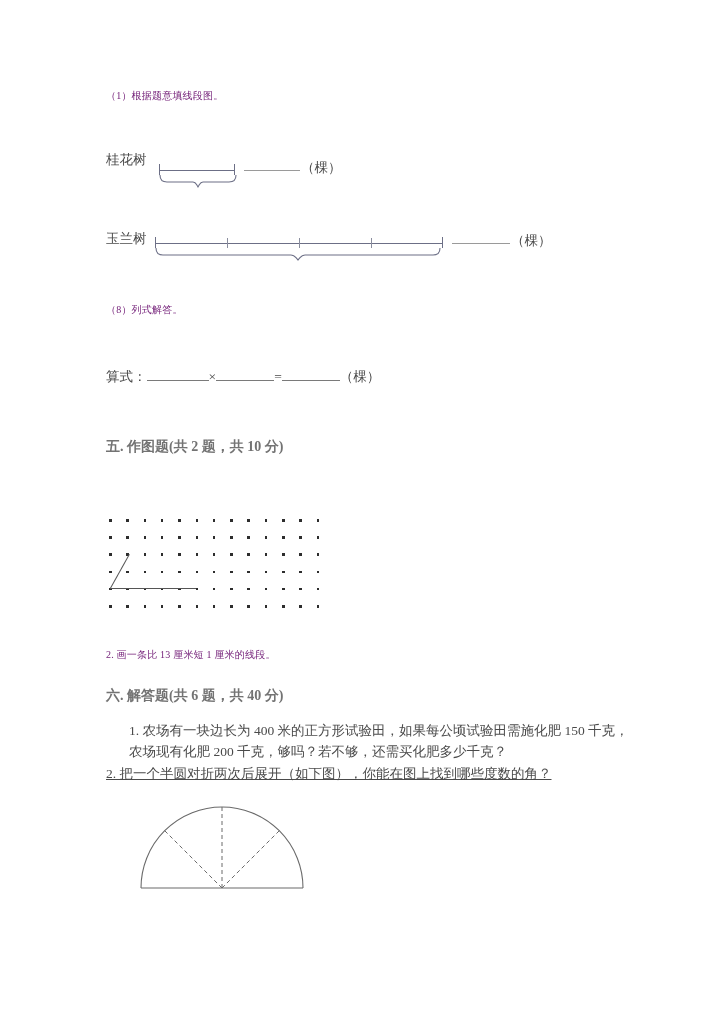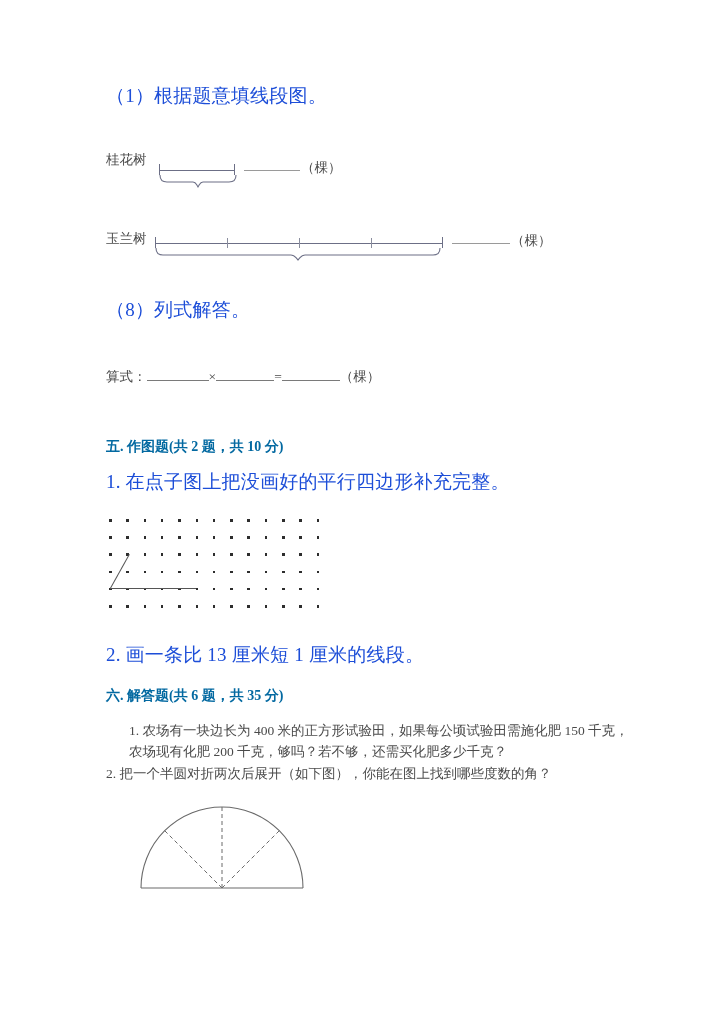--- a/index.html
+++ b/index.html
@@ -15,32 +15,32 @@
     color: #3a3a3a;
     overflow: hidden;
   }
   .page {
     position: absolute;
     inset: 0;
     background: #ffffff;
   }
   .txt {
     position: absolute;
-    font-size: 19px;
+    font-size: 10px;
     line-height: 20px;
-    color: #1d4ed8;
+    color: #701a75;
     white-space: pre;
     letter-spacing: 0.2px;
   }
   .heading {
     position: absolute;
     font-size: 14px;
     line-height: 20px;
     font-weight: bold;
-    color: #0369a1;
+    color: #737373;
     white-space: pre;
   }
   .para {
     position: absolute;
     font-size: 13.5px;
     line-height: 21px;
     color: #4a4a4a;
   }
 
   
@@ -155,21 +155,20 @@
     <span class="u-blank" style="width:62px;"></span>
     <span>×</span>
     <span class="u-blank" style="width:58px;"></span>
     <span>=</span>
     <span class="u-blank" style="width:58px;"></span>
     <span>（棵）</span>
   </div>
 
   <div class="heading" style="left:106px; top:437px;">五. 作图题(共 2 题，共 10 分)</div>
 
-  <div class="txt" style="left:106px; top:472px;">1. 在点子图上把没画好的平行四边形补充完整。</div>
 
   <div id="dot-grid">
       <div class="dot" style="left: 109px; top: 519px;"></div>
       <div class="dot" style="left: 126.3px; top: 519px;"></div>
       <div class="dot" style="left: 143.6px; top: 519px;"></div>
       <div class="dot" style="left: 160.9px; top: 519px;"></div>
       <div class="dot" style="left: 178.2px; top: 519px;"></div>
       <div class="dot" style="left: 195.5px; top: 519px;"></div>
       <div class="dot" style="left: 212.8px; top: 519px;"></div>
       <div class="dot" style="left: 230.1px; top: 519px;"></div>
@@ -243,25 +242,25 @@
       <div class="dot" style="left: 282px; top: 605px;"></div>
       <div class="dot" style="left: 299.3px; top: 605px;"></div>
       <div class="dot" style="left: 316.6px; top: 605px;"></div>
     </div>
 
   <div class="fig-line" style="left:110px; top:588px; width:86px;"></div>
   <div class="fig-line" style="left:110px; top:588px; width:38.9px; transform:rotate(-60.9deg);"></div>
 
   <div class="txt" style="left:106px; top:645px;">2. 画一条比 13 厘米短 1 厘米的线段。</div>
 
-  <div class="heading" style="left:106px; top:686px;">六. 解答题(共 6 题，共 35 分)</div>
+  <div class="heading" style="left:106px; top:686px;">六. 解答题(共 6 题，共 40 分)</div>
 
   <div class="para" style="left:106px; top:720px; width:508px;margin-left:23px;">1. 农场有一块边长为 400 米的正方形试验田，如果每公顷试验田需施化肥 150 千克，农场现有化肥 200 千克，够吗？若不够，还需买化肥多少千克？</div>
 
-  <div class="para" style="left:106px; top:763px; width:520px;">2. 把一个半圆对折两次后展开（如下图），你能在图上找到哪些度数的角？</div>
+  <div class="para" style="left:106px; top:763px; width:520px;text-decoration:underline;">2. 把一个半圆对折两次后展开（如下图），你能在图上找到哪些度数的角？</div>
 
   <svg style="position:absolute; left:132px; top:798px;" width="180" height="100">
     <path d="M9,90 A81,81 0 0 1 171,90" fill="none" stroke="#6a6a6a" stroke-width="1.1"></path>
     <line x1="9" y1="90" x2="171" y2="90" stroke="#6a6a6a" stroke-width="1.1"></line>
     <line x1="90" y1="90" x2="90" y2="9" stroke="#6a6a6a" stroke-width="1" stroke-dasharray="4,3"></line>
     <line x1="90" y1="90" x2="32.7" y2="32.7" stroke="#6a6a6a" stroke-width="1" stroke-dasharray="4,3"></line>
     <line x1="90" y1="90" x2="147.3" y2="32.7" stroke="#6a6a6a" stroke-width="1" stroke-dasharray="4,3"></line>
   </svg>
 
 </div>

